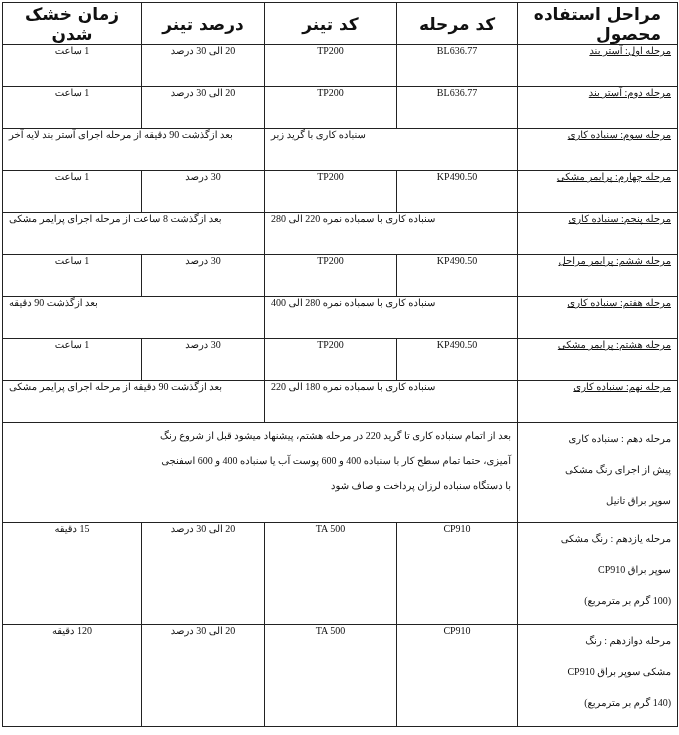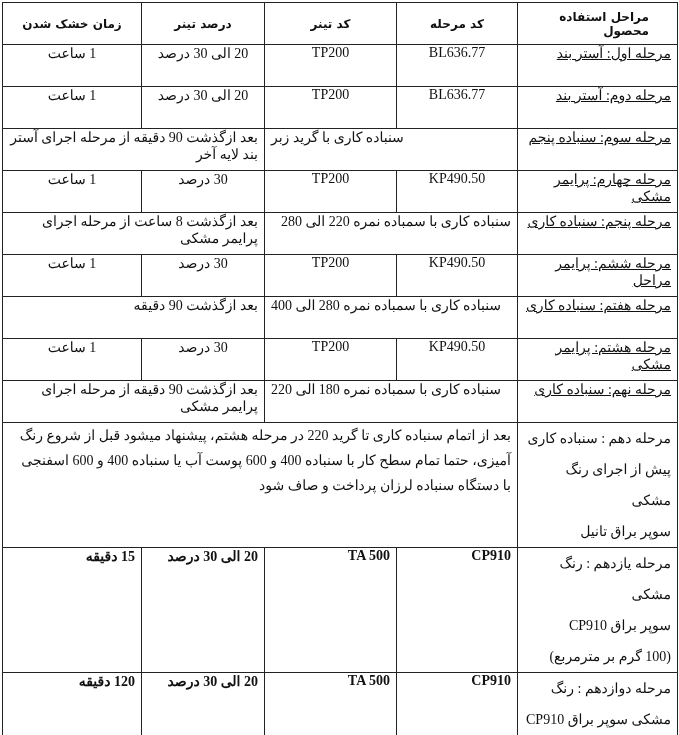--- a/index.html
+++ b/index.html
@@ -9,45 +9,45 @@
       width: 675px;
       border-collapse: collapse;
       direction: rtl;
       font-family: "Liberation Serif", "DejaVu Serif", serif;
       color: #111;
       table-layout: fixed;
     }
     table.spec td, table.spec th {
       border: 1px solid #222;
       padding: 0 6px;
-      font-size: 14px;
+      font-size: 10px;
       vertical-align: top;
       overflow: hidden;
     }
     table.spec th {
       font-family: "DejaVu Sans", sans-serif;
       font-weight: bold;
-      font-size: 12px;
+      font-size: 17px;
       height: 41px;
       vertical-align: middle;
       text-align: center;
     }
-    table.spec th.stage-h { text-align: right; padding-right: 28px; }
+    table.spec th.stage-h { text-align: right; padding-right: 16px; }
     tr.r { height: 42px; }
     td.c { text-align: center; padding-top: 6px; }
     td.stage { text-align: right; padding-top: 6px; font-size: 14px; text-decoration: underline; }
-    td.note { text-align: right; padding-top: 6px; font-size: 12.5px; }
+    td.note { text-align: left; padding-top: 6px; font-size: 12.5px; }
     td.mid { text-align: left; padding-top: 6px; font-size: 14.5px; }
     td.small { font-size: 12px; }
     tr.big1 { height: 100px; }
     tr.big2 { height: 102px; }
     tr.big3 { height: 102px; }
     td.long { text-align: right; font-size: 14.5px; line-height: 25px; padding-top: 4px; }
     td.stage-long { text-align: right; font-size: 14px; line-height: 31px; padding-top: 4px; }
-    td.vmid { vertical-align: middle; text-align: right; font-size: 15px; font-weight: bold; }
+    td.vmid { vertical-align: middle; text-align: center; font-size: 15px; }
   </style>
 </head>
 <body>
 
 <table class="spec">
   <colgroup>
     <col style="width:160px">
     <col style="width:121px">
     <col style="width:132px">
     <col style="width:123px">
@@ -72,21 +72,21 @@
 
   <tr class="r">
     <td class="stage">مرحله دوم: آستر بند</td>
     <td class="c">BL636.77</td>
     <td class="c">TP200</td>
     <td class="c">20  الی 30 درصد</td>
     <td class="c">1 ساعت</td>
   </tr>
 
   <tr class="r">
-    <td class="stage">مرحله سوم: سنباده پنجم</td>
+    <td class="stage">مرحله سوم: سنباده کاری</td>
     <td class="mid" colspan="2">سنباده کاری با گرید زبر</td>
     <td class="note small" colspan="2">بعد ازگذشت 90 دقیقه از مرحله اجرای آستر بند لایه آخر</td>
   </tr>
 
   <tr class="r">
     <td class="stage">مرحله چهارم: پرایمر مشکی</td>
     <td class="c">KP490.50</td>
     <td class="c">TP200</td>
     <td class="c">30 درصد</td>
     <td class="c">1 ساعت</td>

